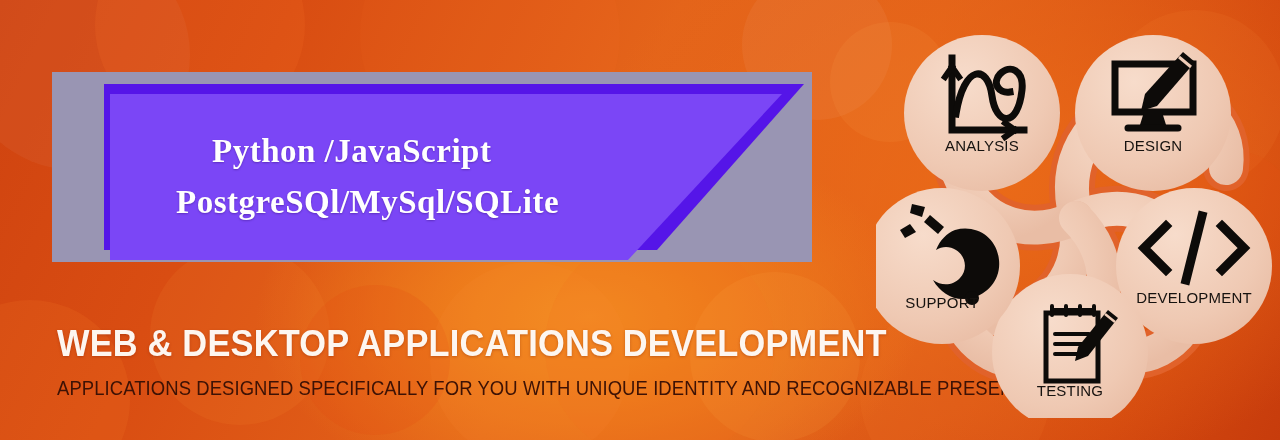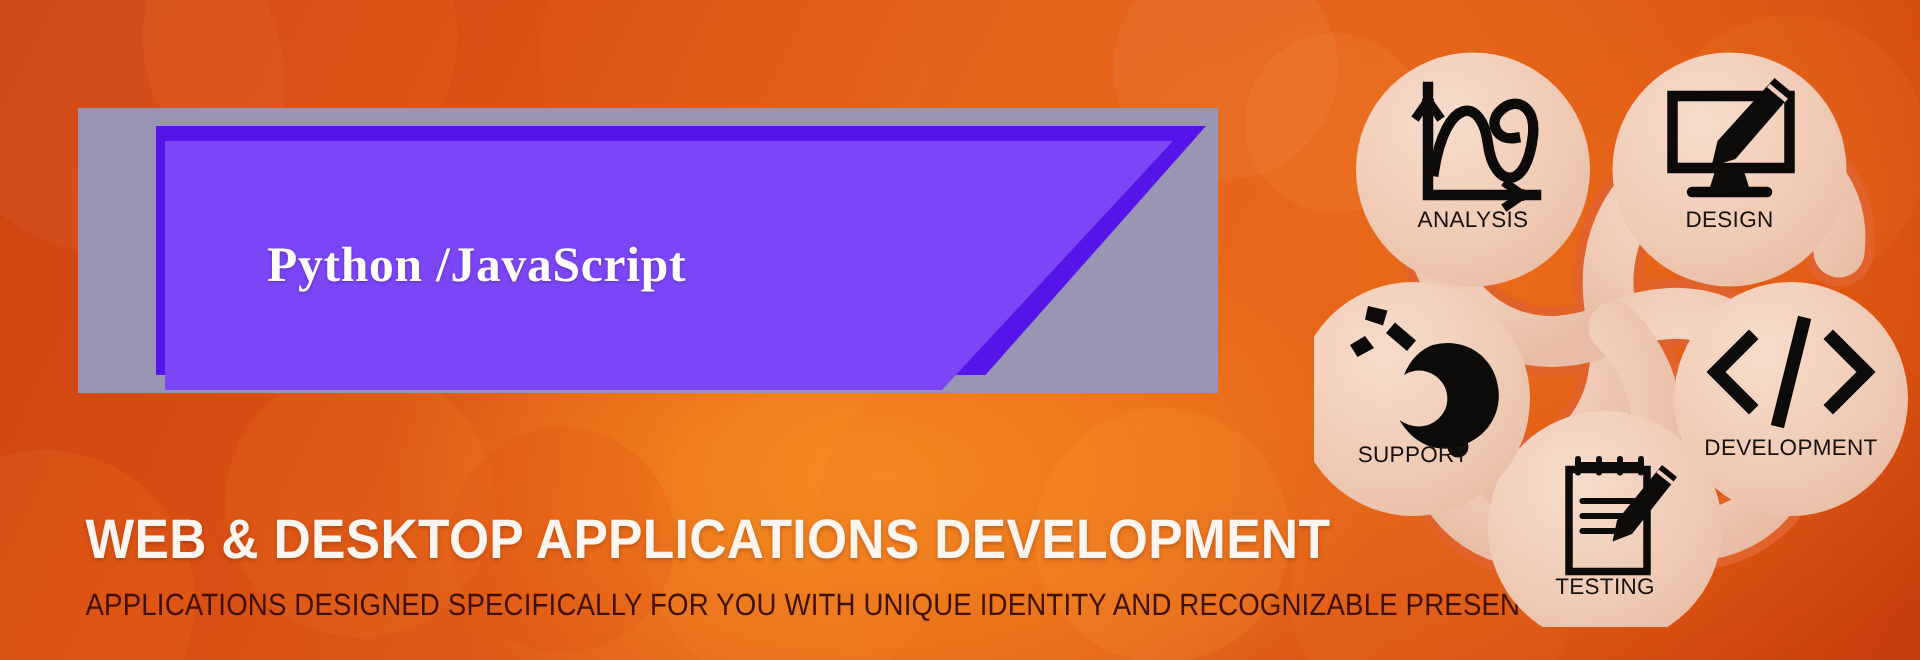--- a/index.html
+++ b/index.html
@@ -34,25 +34,25 @@
   .tech-lines{
     position:absolute;left:58px;top:22px;width:700px;height:166px;
     display:flex;flex-direction:column;justify-content:center;
     gap:16px;
   }
   .tech-line{
     color:#ffffff;font-family:"Liberation Serif", serif;font-weight:700;
     font-size:33px;letter-spacing:.5px;line-height:1.05;white-space:nowrap;
     text-shadow:0 1px 2px rgba(40,0,90,.35);
   }
-  .tech-line.l1{padding-left:68px;font-family:Liberation Serif, serif;}
+  .tech-line.l1{padding-left:102px;font-family:Liberation Serif, serif;}
   .tech-line.l2{padding-left:66px;}
 
   
-  #headline-block{position:absolute;left:57px;top:341px;width:900px;}
+  #headline-block{position:absolute;left:57px;top:325px;width:900px;}
   #headline{
     color:#fdf6f0;font-weight:700;font-size:37px;letter-spacing:.2px;
     line-height:1.05;white-space:nowrap;
     transform:scaleX(.93);transform-origin:left center;
     text-shadow:0 1px 3px rgba(120,30,0,.35);
   }
   #subheadline{
     margin-top:12px;color:#3d1205;font-weight:400;font-size:20.5px;
     letter-spacing:.1px;white-space:nowrap;
     transform:scaleX(.9);transform-origin:left center;
@@ -87,20 +87,21 @@
     <div class="bub" style="left:860px;top:300px;width:190px;height:190px;background:rgba(255,140,50,.09);"></div>
     <div class="bub" style="left:360px;top:-95px;width:260px;height:260px;background:rgba(255,120,40,.08);"></div>
   </div>
 
   <div id="tech-banner">
     <div class="layer frame-gray"></div>
     <div class="layer frame-dark"></div>
     <div class="layer frame-bright"></div>
     <div class="tech-lines">
       <div class="tech-line l1">Python /JavaScript</div>
+      <div class="tech-line l2">PostgreSQl/MySql/SQLite</div>
     </div>
   </div>
 
   <div id="headline-block">
     <div id="headline">WEB &amp; DESKTOP APPLICATIONS DEVELOPMENT</div>
     <div id="subheadline">APPLICATIONS DESIGNED SPECIFICALLY FOR YOU WITH UNIQUE IDENTITY AND RECOGNIZABLE PRESENCE</div>
   </div>
 
   <div id="infographic">
     <svg viewBox="0 0 400 400" xmlns="http://www.w3.org/2000/svg">

